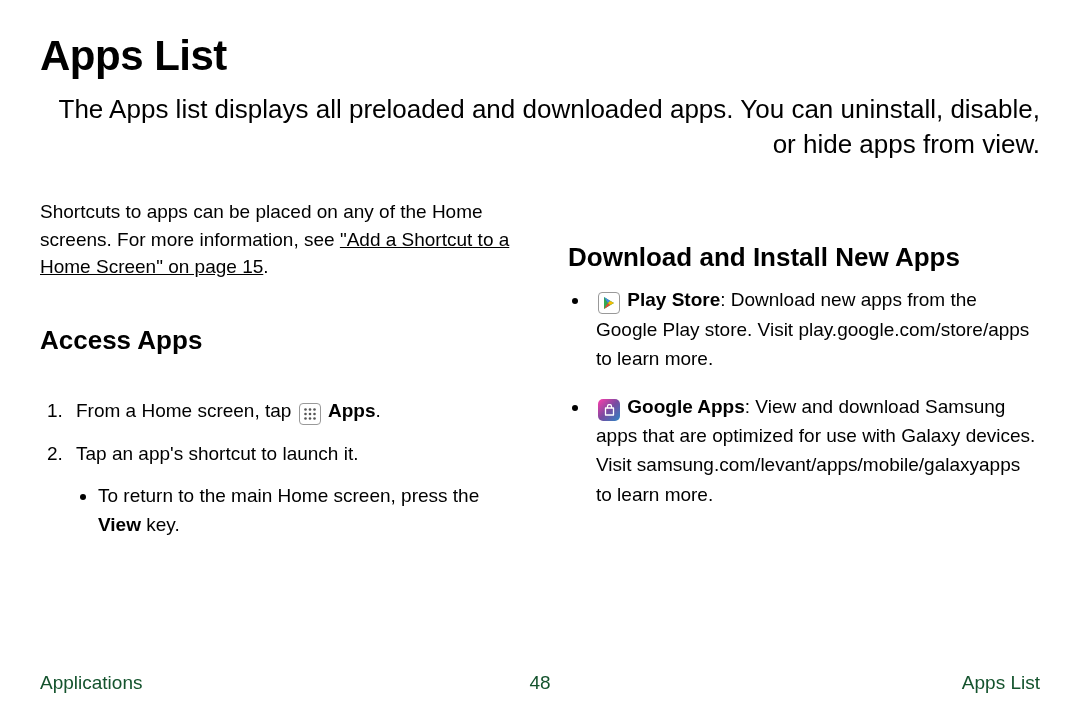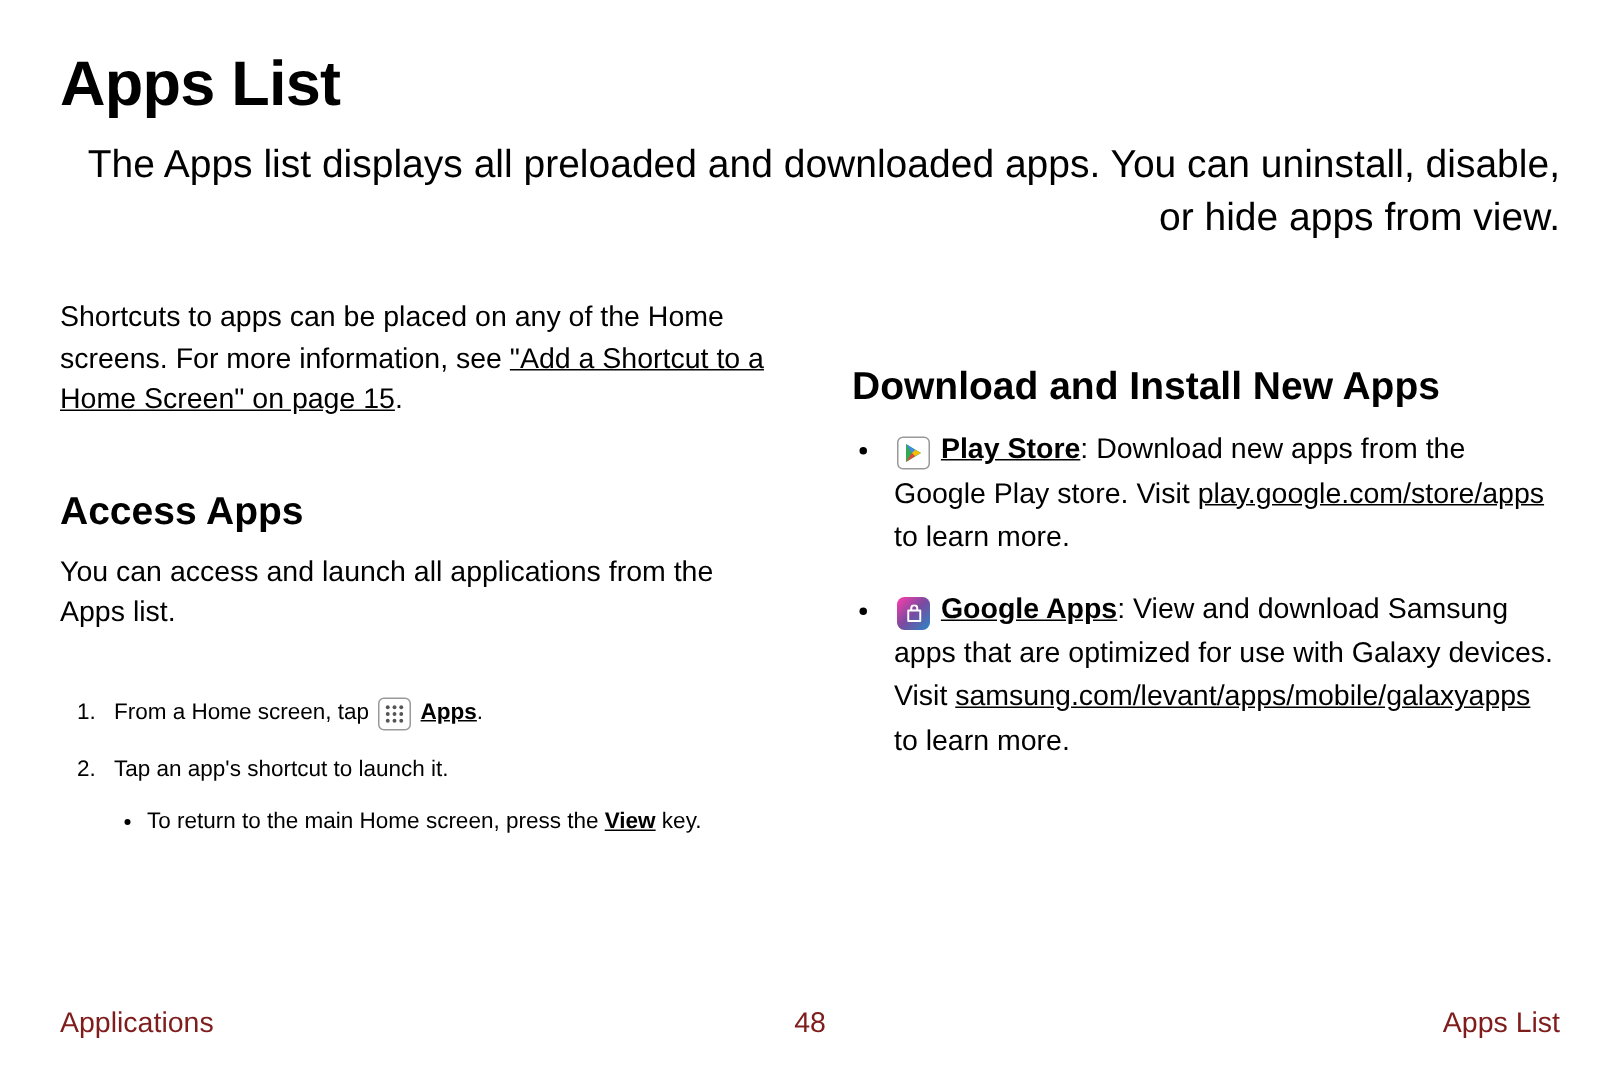--- a/index.html
+++ b/index.html
@@ -48,21 +48,21 @@
     }
     .section-h {
       font-size: 26px;
       font-weight: 700;
       margin-bottom: 12px;
       margin-top: 44px;
     }
     ol.steps {
       list-style: decimal;
       padding-left: 28px;
-      font-size: 15px;
+      font-size: 19px;
       line-height: 1.55;
       margin-top: 40px;
     }
     ol.steps > li {
       margin-bottom: 14px;
       padding-left: 8px;
     }
     ul.sub {
       list-style: disc;
       padding-left: 22px;
@@ -74,22 +74,22 @@
     ul.bullets {
       list-style: disc;
       padding-left: 22px;
       font-size: 19px;
       line-height: 1.55;
     }
     ul.bullets > li {
       margin-bottom: 18px;
       padding-left: 6px;
     }
-    .bold { font-weight: 700; text-decoration: underline; }
-    .u { text-decoration: underline; }
+    .bold { font-weight: 700; }
+    .u { }
     .icon-box {
       display: inline-flex;
       align-items: center;
       justify-content: center;
       width: 22px;
       height: 22px;
       border: 1px solid #999;
       border-radius: 4px;
       vertical-align: -4px;
       margin: 0 2px;
@@ -115,42 +115,41 @@
     }
     .icon-galaxy svg { width: 13px; height: 13px; display:block; }
     .footer {
       position: absolute;
       bottom: 26px;
       left: 40px;
       right: 40px;
       display: flex;
       justify-content: space-between;
       font-size: 19px;
-      color: #7f1d1d;
+      color: #14532d;
     }
     .footer-center {
       position: absolute;
       left: 50%;
       transform: translateX(-50%);
     }
   </style>
 </head>
 <body>
 
 <h1 class="page-title">Apps List</h1>
 <p class="page-intro">The Apps list displays all preloaded and downloaded apps. You can uninstall, disable, or hide apps from view.</p>
 
 <div class="columns">
   <div class="col">
     <p class="body-text">
       <span>Shortcuts to apps can be placed on any of the Home screens. For more information, see </span><span class="xref">"Add a Shortcut to a Home Screen" on page 15</span><span>.</span>
     </p>
 
     <h2 class="section-h">Access Apps</h2>
-    <p class="body-text2">You can access and launch all applications from the Apps list.</p>
 
     <ol class="steps">
       <li>
         <span>From a Home screen, tap </span><span class="icon-box">
             <span class="icon-apps">
               <svg viewBox="0 0 14 14">
                 <g fill="#555">
                   <circle cx="2.5" cy="2.5" r="1.3"></circle>
                   <circle cx="7" cy="2.5" r="1.3"></circle>
                   <circle cx="11.5" cy="2.5" r="1.3"></circle>

